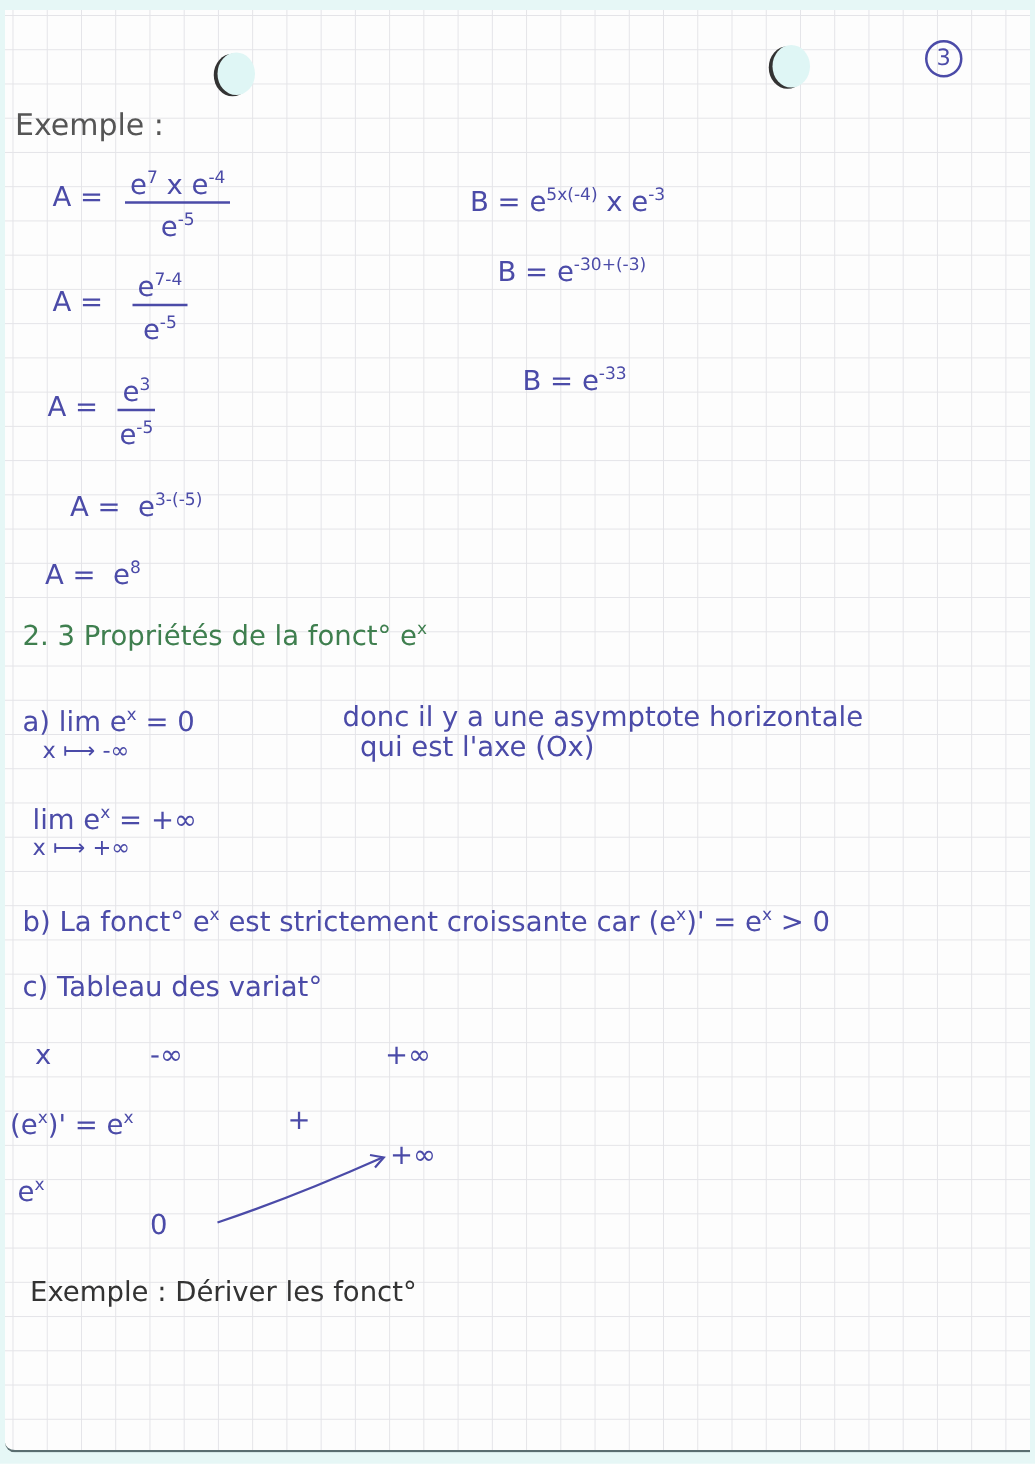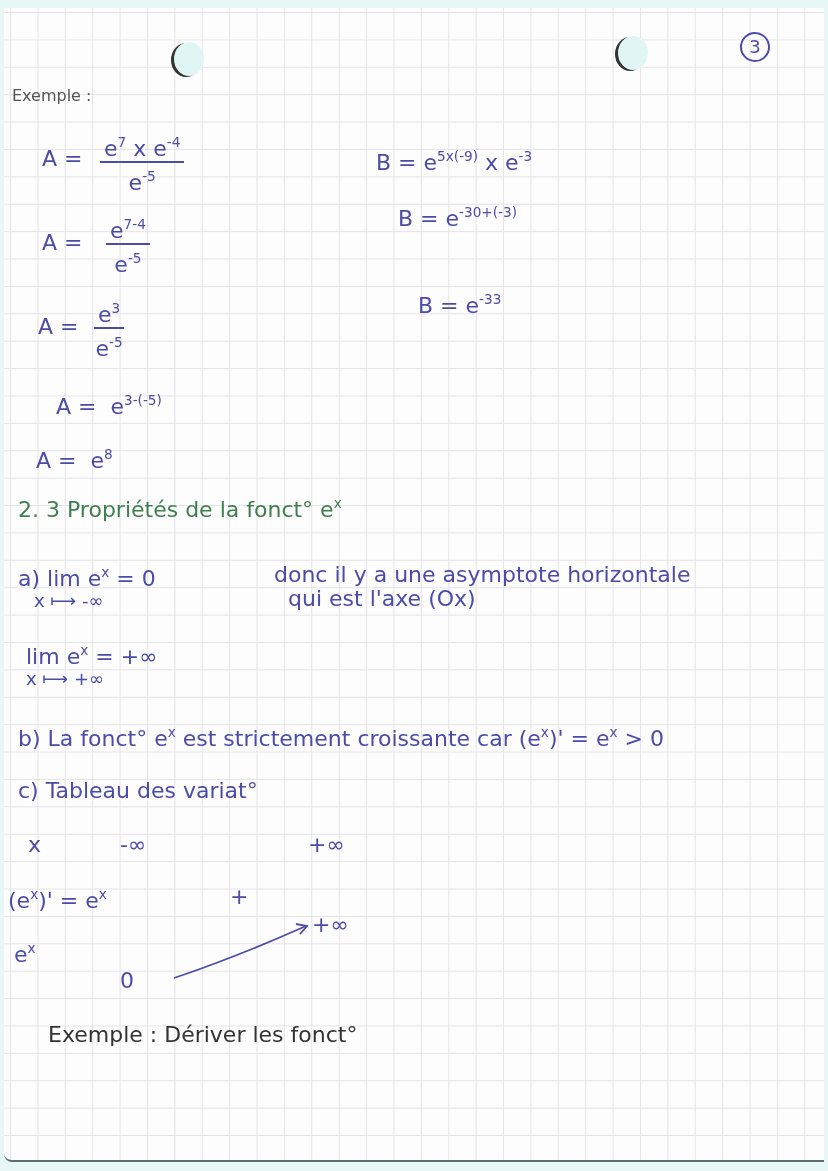--- a/index.html
+++ b/index.html
@@ -19,21 +19,21 @@
     border-bottom: 2px solid #5a6e70;
     border-bottom-left-radius: 8px;
   }
   .hole {
     position: absolute; width: 30px; height: 34px; border-radius: 50%;
     background: #dff6f5; box-shadow: -3px 1px 0 #333;
   }
   .ink { position: absolute; white-space: nowrap; color: #4b4ba8; }
   .green { color: #3f7f4f; }
   .gray { color: #555; }
-  .blk { color: #333; margin-left: 24px; }
+  .blk { color: #333; }
   sup { font-size: 62%; vertical-align: 0.65em; }
   .frac { position: absolute; text-align: center; color: #4b4ba8; }
   .frac .num { display: block; padding: 0 4px; border-bottom: 2px solid #4b4ba8; }
   .frac .den { display: block; padding-top: 5px; }
   .pagenum {
     position: absolute; left: 736px; top: 24px; width: 26px; height: 26px;
     border: 2px solid #4b4ba8; border-radius: 50%; color: #4b4ba8;
     text-align: center; line-height: 26px; font-size: 18px;
   }
   .hand { font-size: 22px; }
@@ -42,21 +42,21 @@
 </style>
 </head>
 <body>
 
 <div class="page">
 
   <div class="hole" style="left:170px; top:34px;"></div>
   <div class="hole" style="left:614px; top:28px;"></div>
   <div class="pagenum">3</div>
 
-  <div class="ink gray hand" style="left:8px; top:78px; font-size:16px;">Exemple :</div>
+  <div class="ink gray hand" style="left:8px; top:78px; font-size:24px;">Exemple :</div>
 
   <div class="ink hand" style="left:38px; top:138px;">A =</div>
   <div class="frac hand" style="left:96px; top:126px;">
     <span class="num"><span>e</span><sup>7</sup><span> x e</span><sup>-4</sup></span>
     <span class="den"><span>e</span><sup>-5</sup></span>
   </div>
 
   <div class="ink hand" style="left:38px; top:222px;">A =</div>
   <div class="frac hand" style="left:102px; top:208px;">
     <span class="num"><span>e</span><sup>7-4</sup></span>
@@ -71,21 +71,21 @@
 
   <div class="ink hand" style="left:32px; top:384px;margin-left:20px;">
     <span>A =</span>&nbsp;&nbsp;<span>e</span><sup>3-(-5)</sup>
   </div>
 
   <div class="ink hand" style="left:32px; top:438px;">
     <span>A =</span>&nbsp;&nbsp;<span>e</span><sup>8</sup>
   </div>
 
   <div class="ink hand" style="left:372px; top:140px;">
-    <span>B =</span> <span>e</span><sup>5x(-9)</sup><span> x e</span><sup>-3</sup>
+    <span>B =</span> <span>e</span><sup>5x(-4)</sup><span> x e</span><sup>-3</sup>
   </div>
   <div class="ink hand" style="left:394px; top:196px;">
     <span>B =</span> <span>e</span><sup>-30+(-3)</sup>
   </div>
   <div class="ink hand" style="left:414px; top:250px;margin-top:33px;">
     <span>B =</span> <span>e</span><sup>-33</sup>
   </div>
 
   <div class="ink green hand" style="left:14px; top:487px;">
     <span>2. 3 Propriétés de la fonct° e</span><sup>x</sup>

